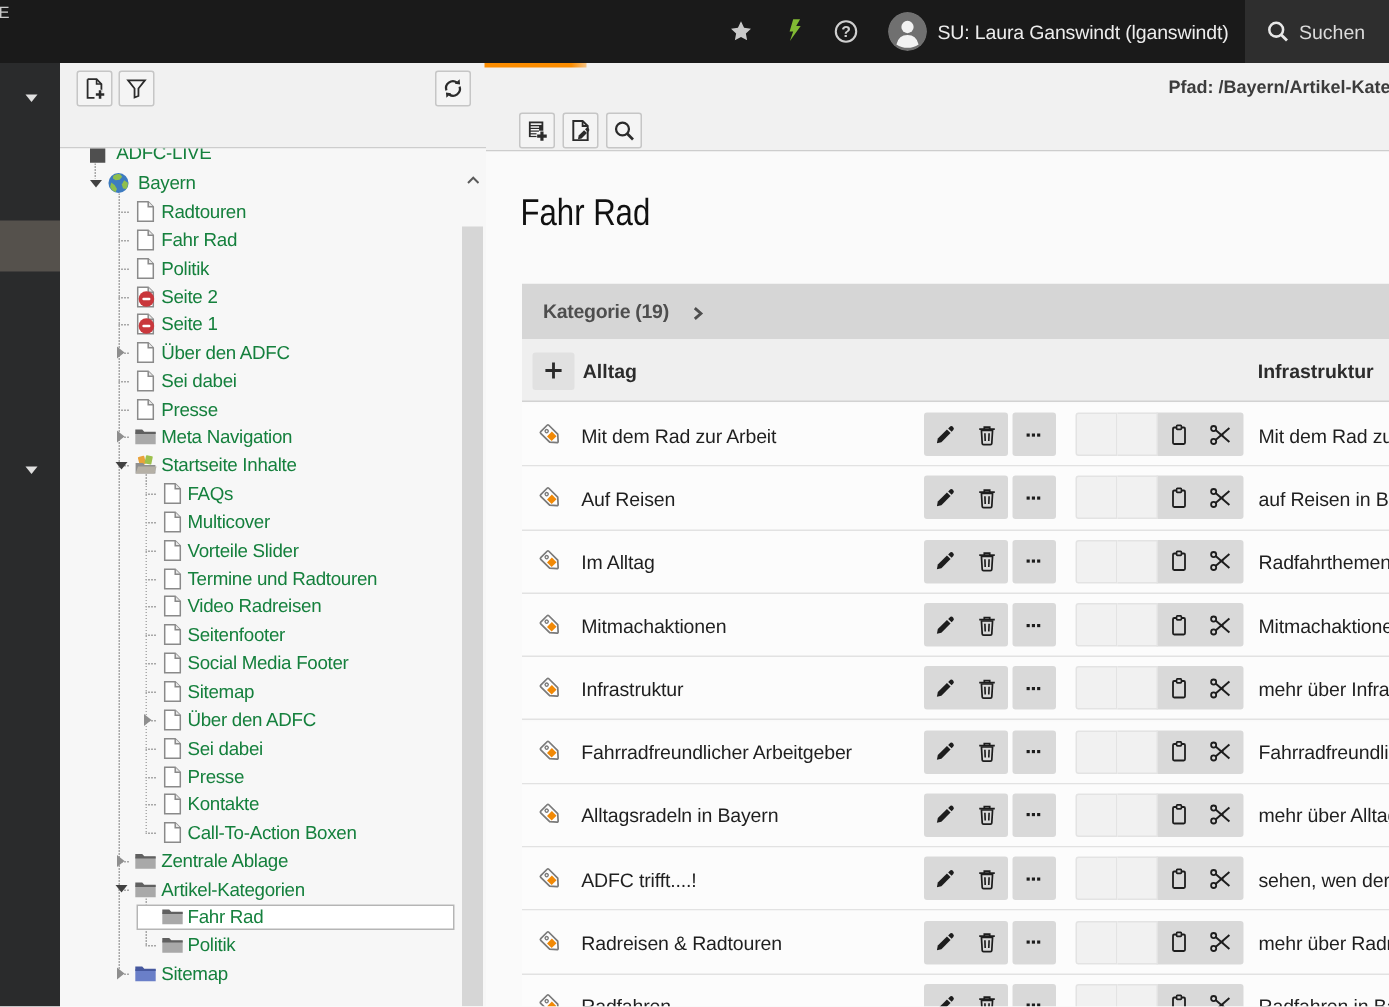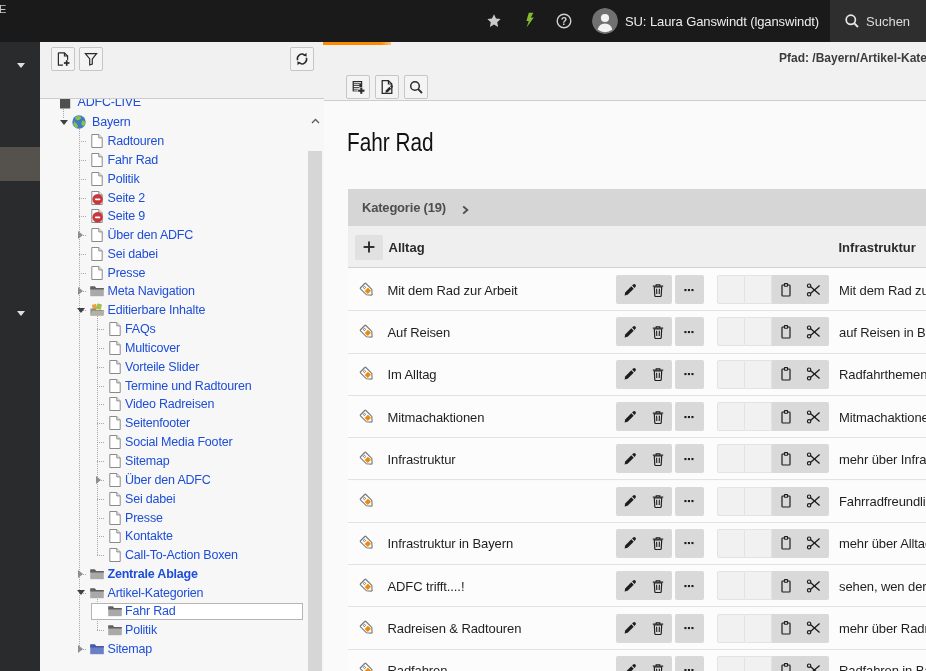--- a/index.html
+++ b/index.html
@@ -1,21 +1,21 @@
 <!DOCTYPE html>
 <html><head><meta charset="utf-8">
 <style>
 html,body{margin:0;padding:0;}
 body{width:926px;height:671px;overflow:hidden;position:relative;background:#fafafa;
      font-family:"Liberation Sans",sans-serif;-webkit-font-smoothing:antialiased;}
 .abs{position:absolute;}
 .btn{position:absolute;width:24px;height:24px;border:1px solid #c6c6c6;border-radius:2px;
      background:#f4f4f4;display:flex;align-items:center;justify-content:center;box-sizing:border-box;}
 .trow{position:absolute;height:19px;display:flex;align-items:center;white-space:nowrap;
-      font-size:12.5px;color:#1d4ed8;letter-spacing:-0.2px;}
+      font-size:12.5px;color:#15803d;letter-spacing:-0.2px;}
 .gbtn{position:absolute;background:#d9d9d9;border-radius:2px;display:flex;align-items:center;justify-content:center;}
 </style></head><body>
 
 <div class="abs" style="left:0;top:0;width:926px;height:42px;background:#1a1a1a;"></div>
 <div class="abs" style="left:830px;top:0;width:96px;height:42px;background:#2e2e2e;"></div>
 <div class="abs" style="left:-1px;top:3px;color:#c9c9c9;font-size:11px;">E</div>
 <div class="abs" style="left:486px;top:13px;"><svg width="16" height="16" viewBox="0 0 16 16" style="">
       <path d="M8 1.2 l2.05 4.3 4.6 .6 -3.4 3.2 .85 4.6 -4.1-2.3 -4.1 2.3 .85-4.6 -3.4-3.2 4.6-.6 Z" fill="#c9c9c9"></path>
     </svg></div>
 <div class="abs" style="left:522px;top:12px;"><svg width="16" height="17" viewBox="0 0 16 17" style="">
@@ -163,21 +163,21 @@
         <circle cx="8.6" cy="9.3" r="5.2" fill="#c9373c"></circle>
         <rect x="5.9" y="8.5" width="5.4" height="1.7" rx="0.8" fill="#fff"></rect>
       </svg></div>
 <div class="trow" style="left:67.5px;top:89.0px;">Seite 2</div>
 <div class="abs" style="left:48.5px;top:109px;"><svg width="16" height="16" viewBox="0 0 16 16" style="">
         <path d="M2.8 1.5 h7 l3.4 3.4 v9.6 h-10.4 Z" fill="#fff" stroke="#8a8a8a" stroke-width="1"></path>
         <path d="M9.8 1.5 v3.4 h3.4" fill="#e8e8e8" stroke="#8a8a8a" stroke-width="1"></path>
         <circle cx="8.6" cy="9.3" r="5.2" fill="#c9373c"></circle>
         <rect x="5.9" y="8.5" width="5.4" height="1.7" rx="0.8" fill="#fff"></rect>
       </svg></div>
-<div class="trow" style="left:67.5px;top:107.5px;">Seite 9</div>
+<div class="trow" style="left:67.5px;top:107.5px;">Seite 1</div>
 <div class="abs" style="left:38px;top:132px;width:0;height:0;border-top:4px solid transparent;border-bottom:4px solid transparent;border-left:5.5px solid #8e8e8e;"></div>
 <div class="abs" style="left:48.5px;top:128px;"><svg width="16" height="16" viewBox="0 0 16 16" style="">
         <path d="M2.8 1.5 h7 l3.4 3.4 v9.6 h-10.4 Z" fill="#fff" stroke="#8a8a8a" stroke-width="1"></path>
         <path d="M9.8 1.5 v3.4 h3.4" fill="#e8e8e8" stroke="#8a8a8a" stroke-width="1"></path>
       </svg></div>
 <div class="trow" style="left:67.5px;top:126.5px;">Über den ADFC</div>
 <div class="abs" style="left:48.5px;top:146.5px;"><svg width="16" height="16" viewBox="0 0 16 16" style="">
         <path d="M2.8 1.5 h7 l3.4 3.4 v9.6 h-10.4 Z" fill="#fff" stroke="#8a8a8a" stroke-width="1"></path>
         <path d="M9.8 1.5 v3.4 h3.4" fill="#e8e8e8" stroke="#8a8a8a" stroke-width="1"></path>
       </svg></div>
@@ -193,21 +193,21 @@
         <path d="M1.2 5.2 v-1.9 h4.6 l1.4 1.6 h7.6 v1.5 h-13.6 Z" fill="#606060"></path>
       </svg></div>
 <div class="trow" style="left:67.5px;top:182.5px;">Meta Navigation</div>
 <div class="abs" style="left:37px;top:208.5px;width:0;height:0;border-left:4px solid transparent;border-right:4px solid transparent;border-top:5.5px solid #414141;"></div>
 <div class="abs" style="left:48.5px;top:203px;"><svg width="16" height="16" viewBox="0 0 16 16" style="">
         <rect x="3.4" y="2.2" width="4.4" height="5.5" rx="0.6" fill="#e9a33b" transform="rotate(-14 5.6 5)"></rect>
         <rect x="7.8" y="1.8" width="4.6" height="5.6" rx="0.6" fill="#9dc14d" transform="rotate(12 10 4.6)"></rect>
         <path d="M1.4 6.6 h5 l1.2 1.4 h7 v5.6 h-13.2 Z" fill="#8f8f8f"></path>
         <path d="M1.4 13.6 l1.6-4.6 h12.4 l-1.4 4.6 Z" fill="#b5b0a6"></path>
       </svg></div>
-<div class="trow" style="left:67.5px;top:201.5px;">Editierbare Inhalte</div>
+<div class="trow" style="left:67.5px;top:201.5px;">Startseite Inhalte</div>
 <div class="abs" style="left:66.5px;top:222px;"><svg width="16" height="16" viewBox="0 0 16 16" style="">
         <path d="M2.8 1.5 h7 l3.4 3.4 v9.6 h-10.4 Z" fill="#fff" stroke="#8a8a8a" stroke-width="1"></path>
         <path d="M9.8 1.5 v3.4 h3.4" fill="#e8e8e8" stroke="#8a8a8a" stroke-width="1"></path>
       </svg></div>
 <div class="trow" style="left:85px;top:220.5px;">FAQs</div>
 <div class="abs" style="left:66.5px;top:240.5px;"><svg width="16" height="16" viewBox="0 0 16 16" style="">
         <path d="M2.8 1.5 h7 l3.4 3.4 v9.6 h-10.4 Z" fill="#fff" stroke="#8a8a8a" stroke-width="1"></path>
         <path d="M9.8 1.5 v3.4 h3.4" fill="#e8e8e8" stroke="#8a8a8a" stroke-width="1"></path>
       </svg></div>
 <div class="trow" style="left:85px;top:239.0px;">Multicover</div>
@@ -265,21 +265,21 @@
 <div class="abs" style="left:66.5px;top:448px;"><svg width="16" height="16" viewBox="0 0 16 16" style="">
         <path d="M2.8 1.5 h7 l3.4 3.4 v9.6 h-10.4 Z" fill="#fff" stroke="#8a8a8a" stroke-width="1"></path>
         <path d="M9.8 1.5 v3.4 h3.4" fill="#e8e8e8" stroke="#8a8a8a" stroke-width="1"></path>
       </svg></div>
 <div class="trow" style="left:85px;top:446.5px;">Call-To-Action Boxen</div>
 <div class="abs" style="left:38px;top:471px;width:0;height:0;border-top:4px solid transparent;border-bottom:4px solid transparent;border-left:5.5px solid #8e8e8e;"></div>
 <div class="abs" style="left:48.5px;top:467px;"><svg width="16" height="16" viewBox="0 0 16 16" style="">
         <path d="M1.2 5.2 h13.6 v8 h-13.6 Z" fill="#a9a9a9"></path>
         <path d="M1.2 5.2 v-1.9 h4.6 l1.4 1.6 h7.6 v1.5 h-13.6 Z" fill="#606060"></path>
       </svg></div>
-<div class="trow" style="left:67.5px;top:465.5px;font-weight:bold;">Zentrale Ablage</div>
+<div class="trow" style="left:67.5px;top:465.5px;">Zentrale Ablage</div>
 <div class="abs" style="left:37px;top:491.0px;width:0;height:0;border-left:4px solid transparent;border-right:4px solid transparent;border-top:5.5px solid #414141;"></div>
 <div class="abs" style="left:48.5px;top:485.5px;"><svg width="16" height="16" viewBox="0 0 16 16" style="">
         <path d="M1.2 5.2 h13.6 v8 h-13.6 Z" fill="#a9a9a9"></path>
         <path d="M1.2 5.2 v-1.9 h4.6 l1.4 1.6 h7.6 v1.5 h-13.6 Z" fill="#606060"></path>
       </svg></div>
 <div class="trow" style="left:67.5px;top:484.0px;">Artikel-Kategorien</div>
 <div class="abs" style="left:66.5px;top:504px;"><svg width="16" height="16" viewBox="0 0 16 16" style="">
         <path d="M1.2 5.2 h13.6 v8 h-13.6 Z" fill="#a9a9a9"></path>
         <path d="M1.2 5.2 v-1.9 h4.6 l1.4 1.6 h7.6 v1.5 h-13.6 Z" fill="#606060"></path>
       </svg></div>
@@ -553,20 +553,21 @@
     </div>
 <div class="abs" style="left:491px;top:262.8px;font-size:13px;color:#1f1f1f;white-space:nowrap;letter-spacing:-0.1px;">mehr über Infrastruktur</div>
 <div class="abs" style="left:0;top:291.5px;width:640px;height:42.3px;background:#fcfcfc;border-bottom:1px solid #e2e2e2;box-sizing:border-box;"></div>
 <div class="abs" style="left:11px;top:304.1px;"><svg width="16" height="16" viewBox="0 0 16 16" style="">
         <g transform="rotate(-45 8 8)">
           <path d="M5 1.8 h6 a0.8 0.8 0 0 1 0.8 0.8 l0 8.4 -3.3 3.7 a0.7 0.7 0 0 1 -1 0 l-3.3-3.7 0-8.4 a0.8 0.8 0 0 1 0.8 -0.8 Z" fill="#fdfdfd" stroke="#7a7a7a" stroke-width="1.15"></path>
           <circle cx="8" cy="4.4" r="1.05" fill="none" stroke="#7a7a7a" stroke-width="0.9"></circle>
           <rect x="5.7" y="7" width="4.6" height="4.4" fill="#f18906"></rect>
         </g>
       </svg></div>
+<div class="abs" style="left:39.5px;top:305.1px;font-size:13px;color:#1f1f1f;white-space:nowrap;letter-spacing:-0.1px;">Fahrradfreundlicher Arbeitgeber</div>
 <div class="gbtn" style="left:267.5px;top:297.6px;width:56px;height:29px;">
       <svg width="16" height="16" viewBox="0 0 16 16" style="">
         <path d="M3.2 10.4 l6.1-6.1 2.4 2.4 -6.1 6.1 -3 0.7 Z" fill="#1d1d1d"></path>
         <path d="M10.1 3.6 l1-1 a1.35 1.35 0 0 1 2.3 2.3 l-1 1 Z" fill="#1d1d1d"></path>
       </svg>
       <span style="width:12px;"></span>
       <svg width="16" height="16" viewBox="0 0 16 16" style="">
         <path d="M4.3 5 h7.4 l-0.5 8.6 a0.9 0.9 0 0 1 -0.9 0.85 h-4.6 a0.9 0.9 0 0 1 -0.9 -0.85 Z" fill="none" stroke="#1d1d1d" stroke-width="1.15"></path>
         <line x1="2.8" y1="4.1" x2="13.2" y2="4.1" stroke="#1d1d1d" stroke-width="1.15"></line>
         <path d="M6.2 4 v-1.3 h3.6 V4" fill="none" stroke="#1d1d1d" stroke-width="1.15"></path>
@@ -599,21 +600,21 @@
     </div>
 <div class="abs" style="left:491px;top:305.1px;font-size:13px;color:#1f1f1f;white-space:nowrap;letter-spacing:-0.1px;">Fahrradfreundliche Arbeitgeber</div>
 <div class="abs" style="left:0;top:333.8px;width:640px;height:42.3px;background:#fcfcfc;border-bottom:1px solid #e2e2e2;box-sizing:border-box;"></div>
 <div class="abs" style="left:11px;top:346.4px;"><svg width="16" height="16" viewBox="0 0 16 16" style="">
         <g transform="rotate(-45 8 8)">
           <path d="M5 1.8 h6 a0.8 0.8 0 0 1 0.8 0.8 l0 8.4 -3.3 3.7 a0.7 0.7 0 0 1 -1 0 l-3.3-3.7 0-8.4 a0.8 0.8 0 0 1 0.8 -0.8 Z" fill="#fdfdfd" stroke="#7a7a7a" stroke-width="1.15"></path>
           <circle cx="8" cy="4.4" r="1.05" fill="none" stroke="#7a7a7a" stroke-width="0.9"></circle>
           <rect x="5.7" y="7" width="4.6" height="4.4" fill="#f18906"></rect>
         </g>
       </svg></div>
-<div class="abs" style="left:39.5px;top:347.4px;font-size:13px;color:#1f1f1f;white-space:nowrap;letter-spacing:-0.1px;">Infrastruktur in Bayern</div>
+<div class="abs" style="left:39.5px;top:347.4px;font-size:13px;color:#1f1f1f;white-space:nowrap;letter-spacing:-0.1px;">Alltagsradeln in Bayern</div>
 <div class="gbtn" style="left:267.5px;top:339.9px;width:56px;height:29px;">
       <svg width="16" height="16" viewBox="0 0 16 16" style="">
         <path d="M3.2 10.4 l6.1-6.1 2.4 2.4 -6.1 6.1 -3 0.7 Z" fill="#1d1d1d"></path>
         <path d="M10.1 3.6 l1-1 a1.35 1.35 0 0 1 2.3 2.3 l-1 1 Z" fill="#1d1d1d"></path>
       </svg>
       <span style="width:12px;"></span>
       <svg width="16" height="16" viewBox="0 0 16 16" style="">
         <path d="M4.3 5 h7.4 l-0.5 8.6 a0.9 0.9 0 0 1 -0.9 0.85 h-4.6 a0.9 0.9 0 0 1 -0.9 -0.85 Z" fill="none" stroke="#1d1d1d" stroke-width="1.15"></path>
         <line x1="2.8" y1="4.1" x2="13.2" y2="4.1" stroke="#1d1d1d" stroke-width="1.15"></line>
         <path d="M6.2 4 v-1.3 h3.6 V4" fill="none" stroke="#1d1d1d" stroke-width="1.15"></path>

